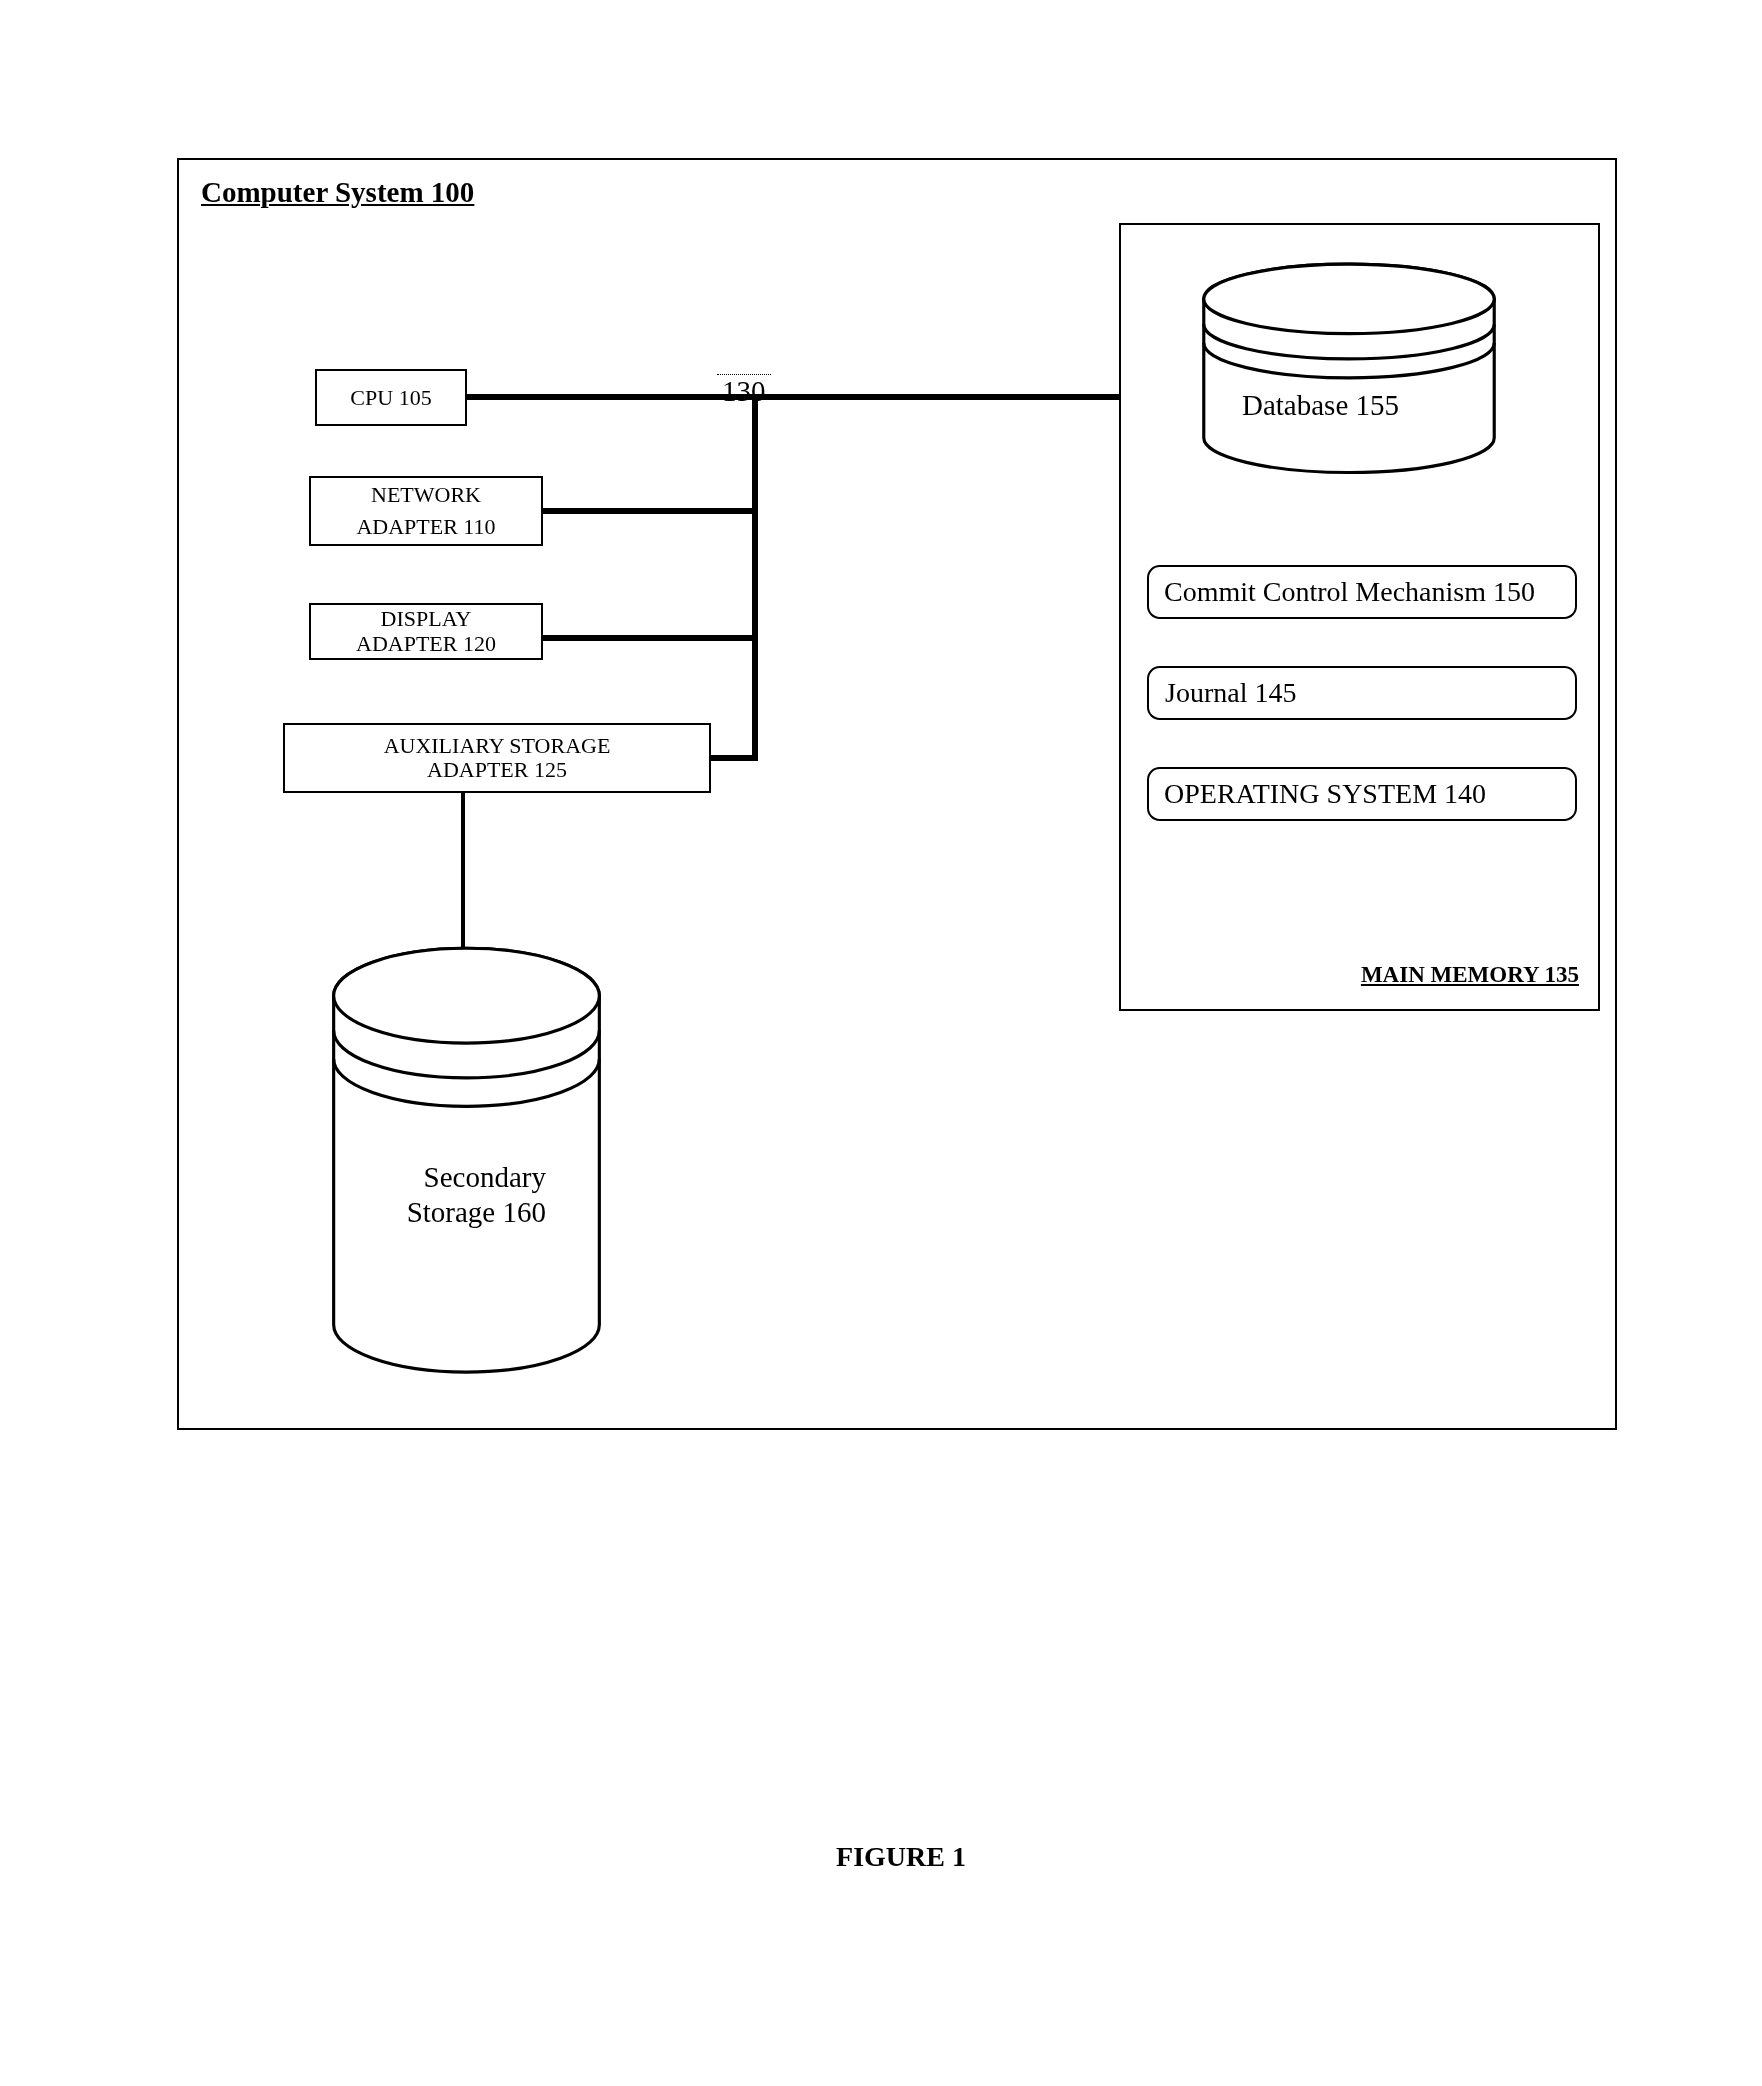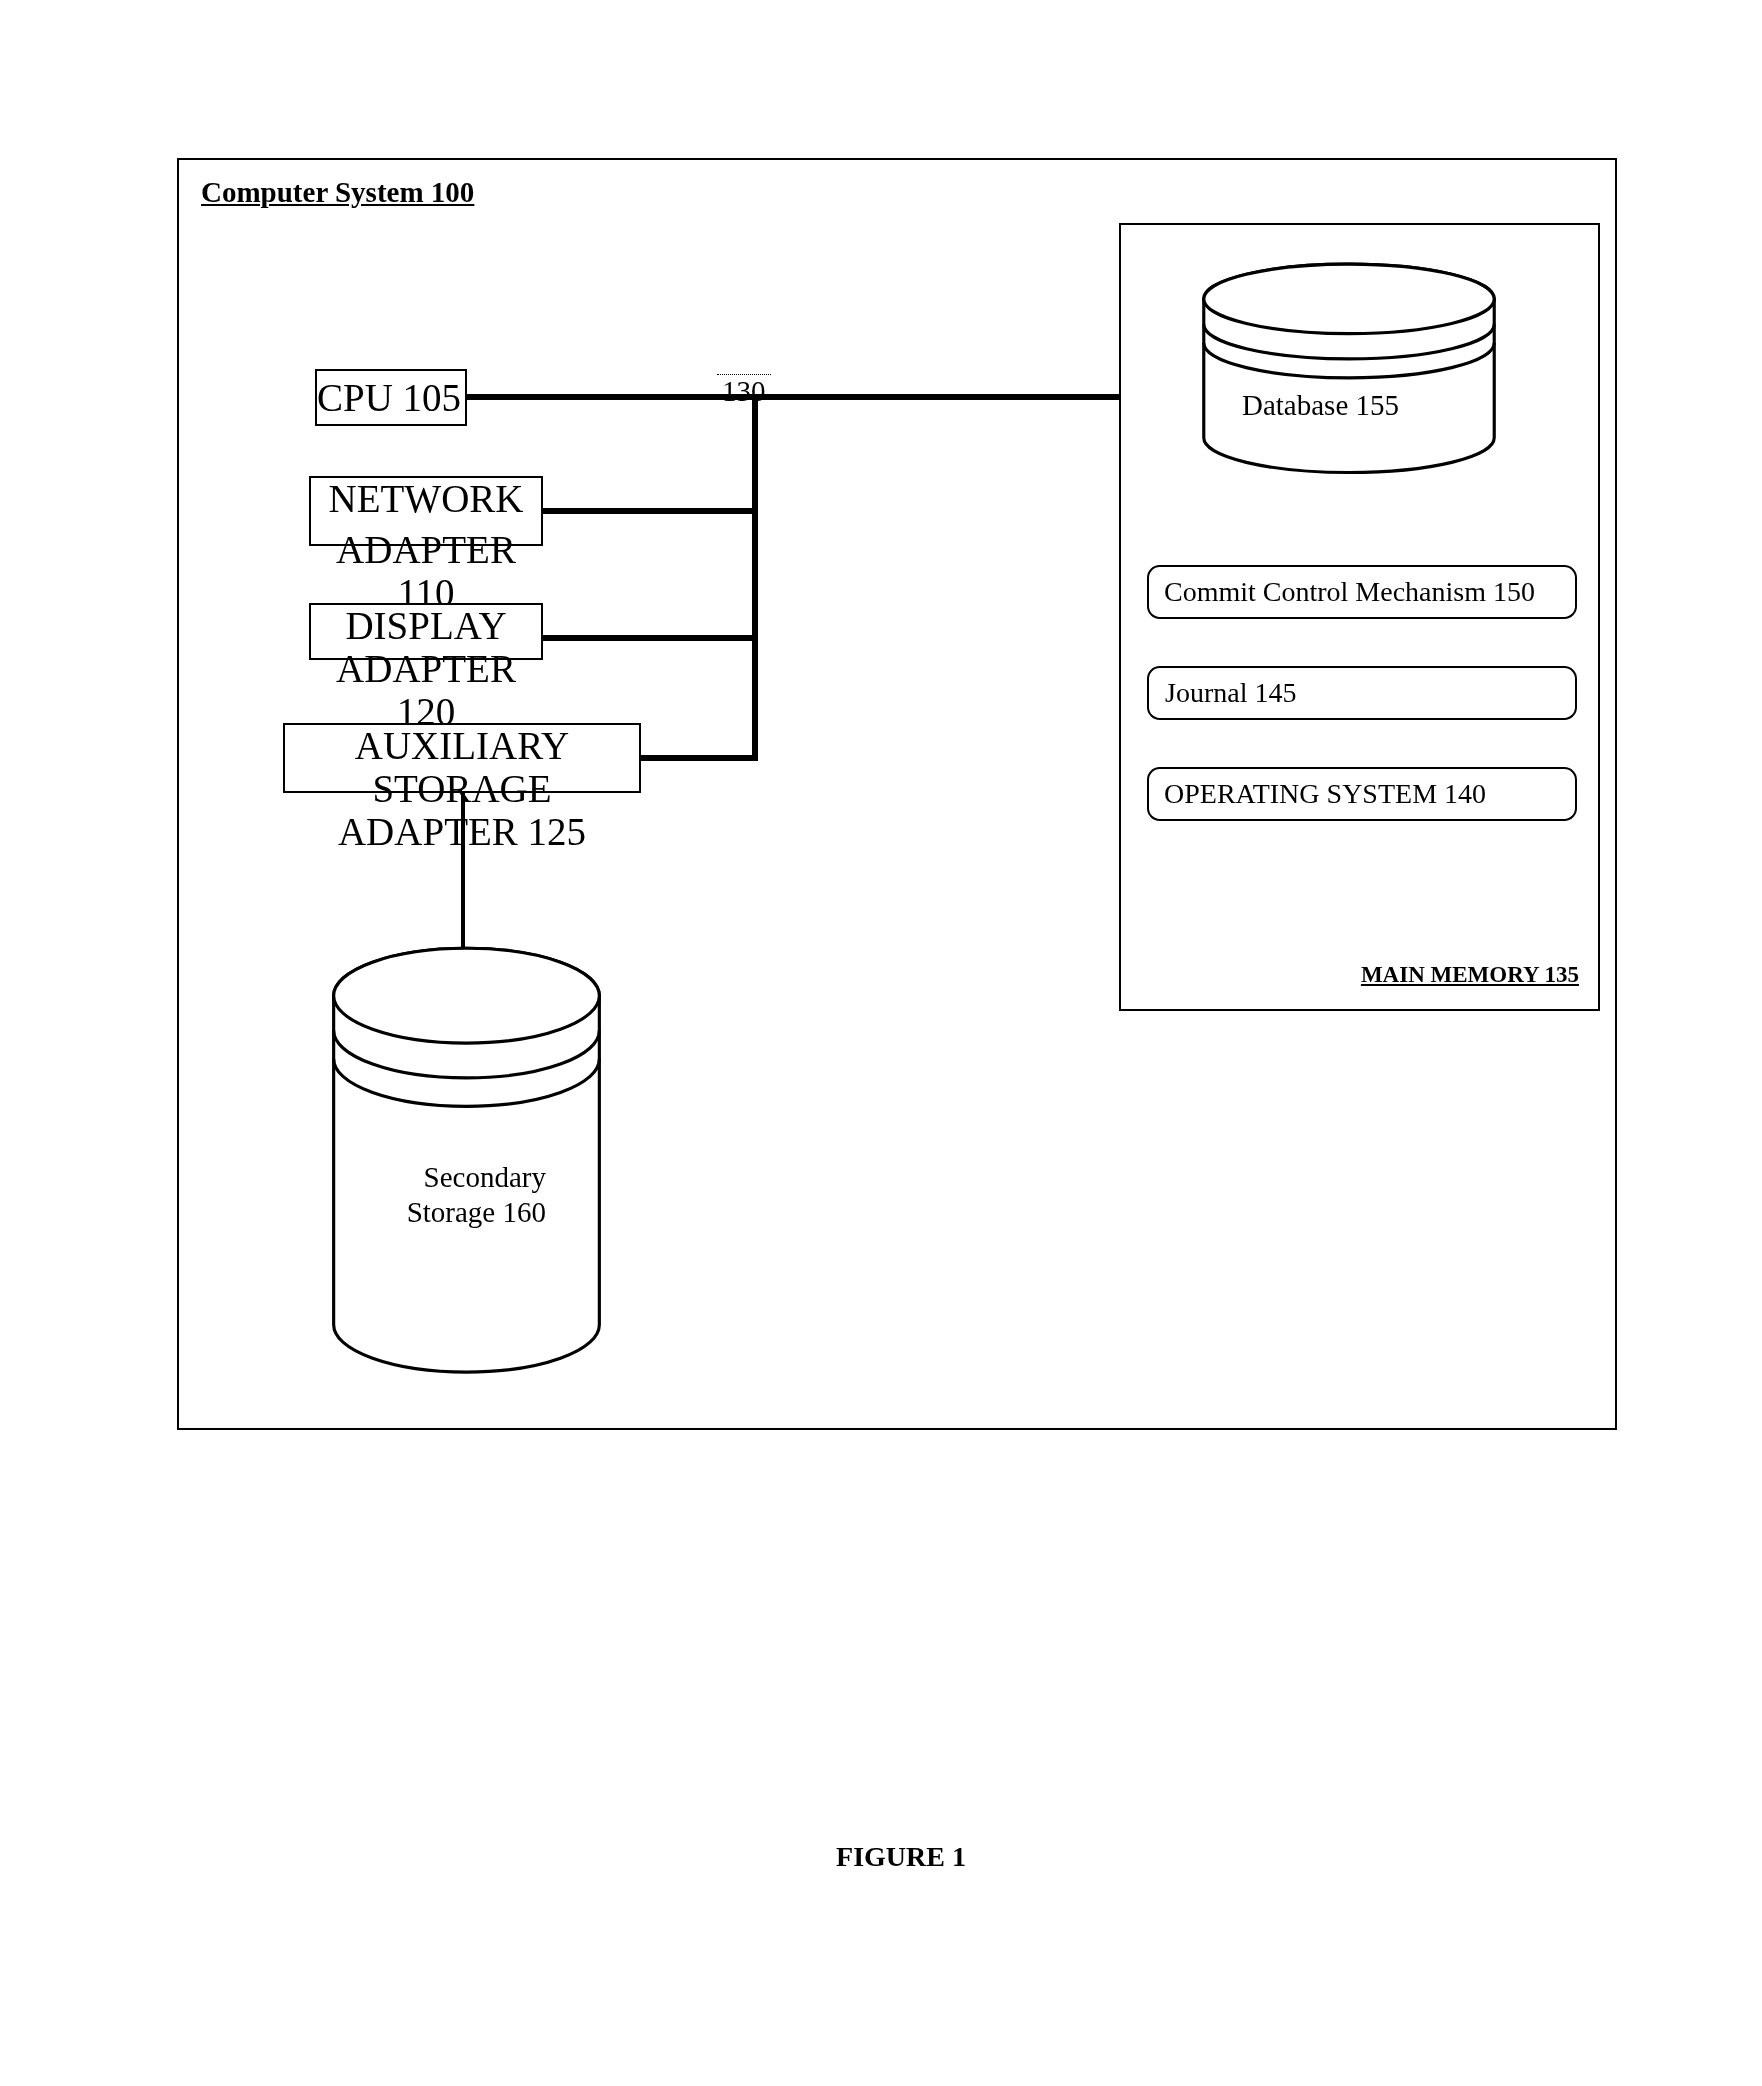--- a/index.html
+++ b/index.html
@@ -30,22 +30,22 @@
       font-weight: bold;
       text-decoration: underline;
     }
     .box {
       position: absolute;
       border: 2.5px solid black;
       background: white;
       text-align: center;
       display: flex;
       align-items: center;
-      justify-content: flex-start;
-      font-size: 39px;
+      justify-content: center;
+      font-size: 22px;
     }
     .cpu-box {
       left: 136px;
       top: 209px;
       width: 152px;
       height: 57px;
     }
     .network-box {
       left: 130px;
       top: 316px;
@@ -59,21 +59,21 @@
       left: 130px;
       top: 443px;
       width: 234px;
       height: 57px;
       flex-direction: column;
       line-height: 1.1;
     }
     .aux-box {
       left: 104px;
       top: 563px;
-      width: 358px;
+      width: 428px;
       height: 70px;
       flex-direction: column;
       line-height: 1.1;
     }
     .bus-label {
       position: absolute;
       left: 538px;
       top: 214px;
       font-size: 29px;
       border-top: 1.3px dotted black;

